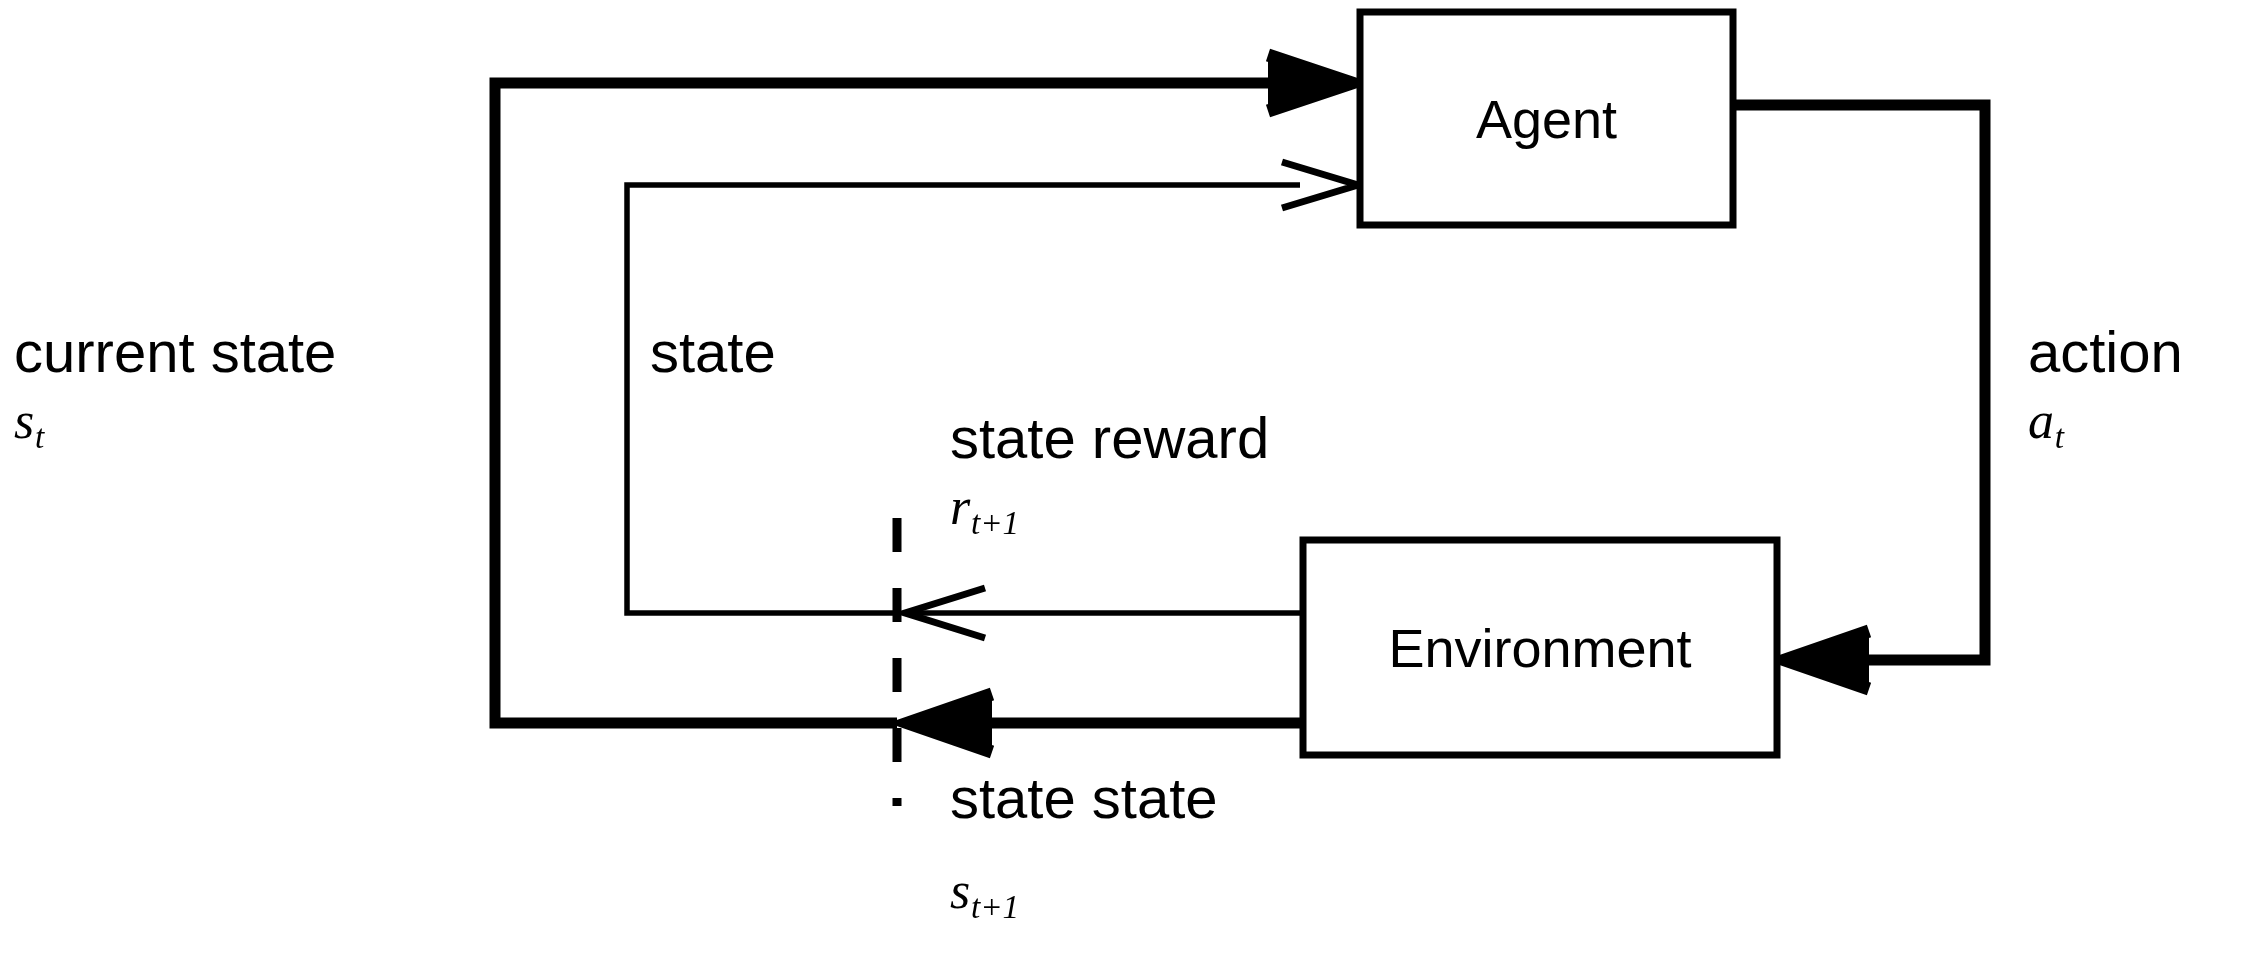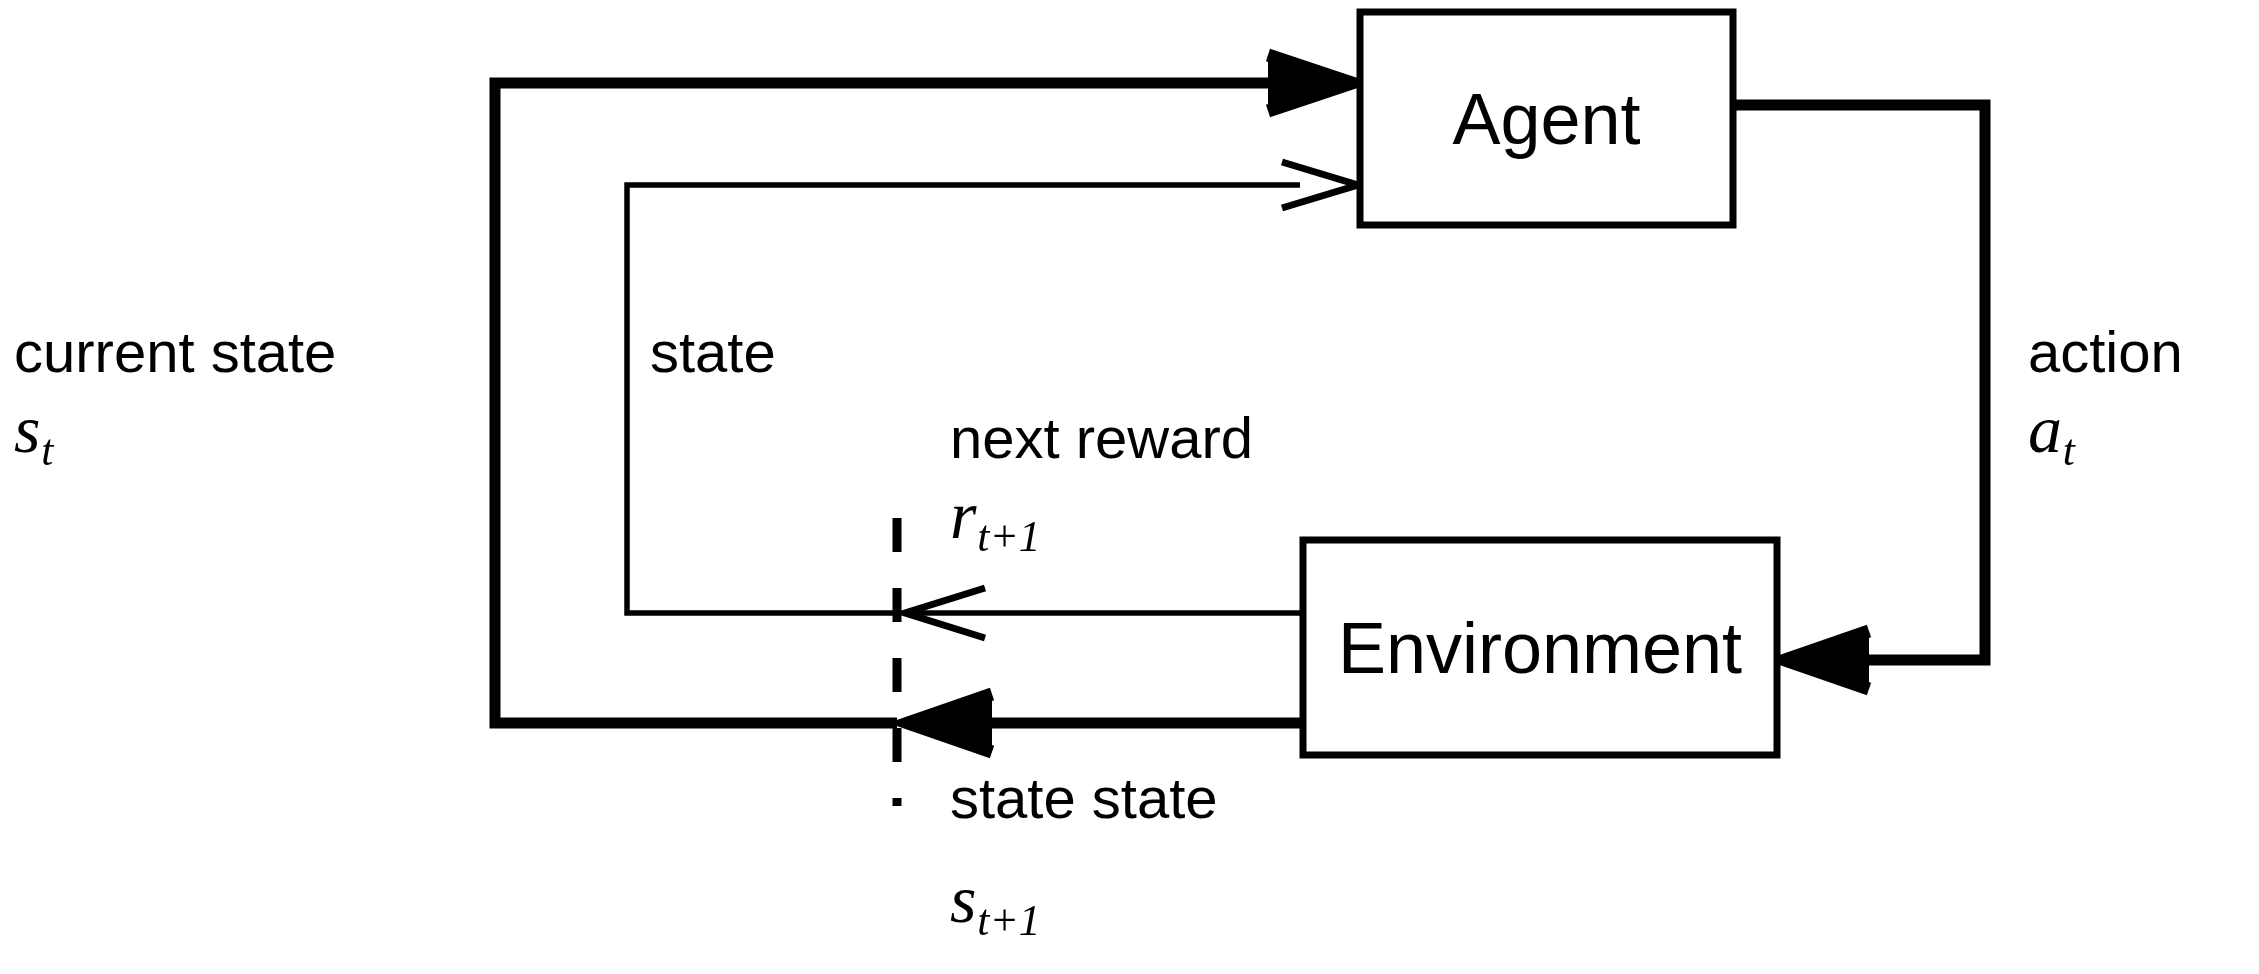--- a/index.html
+++ b/index.html
@@ -24,42 +24,42 @@
     top: 0;
     width: 2259px;
     height: 974px;
   }
   .node-label {
     position: absolute;
     display: flex;
     align-items: center;
     justify-content: center;
     font-family: "Liberation Sans", sans-serif;
-    font-size: 72px;
+    font-size: 54px;
     line-height: 1;
     color: #000000;
     white-space: nowrap;
     pointer-events: none;
   }
   .edge-label {
     position: absolute;
     font-family: "Liberation Sans", sans-serif;
     font-size: 58px;
     line-height: 1.04;
     color: #000000;
     white-space: nowrap;
   }
   .edge-label .word {
     display: block;
   }
   .edge-label .sym {
     display: block;
     font-family: "Liberation Serif", serif;
     font-style: italic;
-    font-size: 68px;
+    font-size: 52px;
     margin-top: 12px;
   }
   .edge-label .sym sub {
     font-size: 0.64em;
     font-style: italic;
     vertical-align: baseline;
     position: relative;
     top: 0.30em;
     left: 0.02em;
   }
@@ -126,21 +126,21 @@
   <div class="edge-label align-center" style="left:14px; top:322px; width:460px;">
     <span class="word">current state</span>
     <span class="sym"><span>s</span><sub>t</sub></span>
   </div>
 
   <div class="edge-label align-left" style="left:650px; top:322px; width:300px;">
     <span class="word">state</span>
   </div>
 
   <div class="edge-label align-center" style="left:950px; top:408px; width:430px;">
-    <span class="word">next reward</span>
+    <span class="word">state reward</span>
     <span class="sym"><span>r</span><sub>t+1</sub></span>
   </div>
 
   <div class="edge-label align-center" style="left:950px; top:768px; width:400px;">
     <span class="word">state state</span>
     <span class="sym" style="margin-top:36px;"><span>s</span><sub>t+1</sub></span>
   </div>
 
   <div class="edge-label align-center" style="left:2028px; top:322px; width:250px;">
     <span class="word">action</span>

